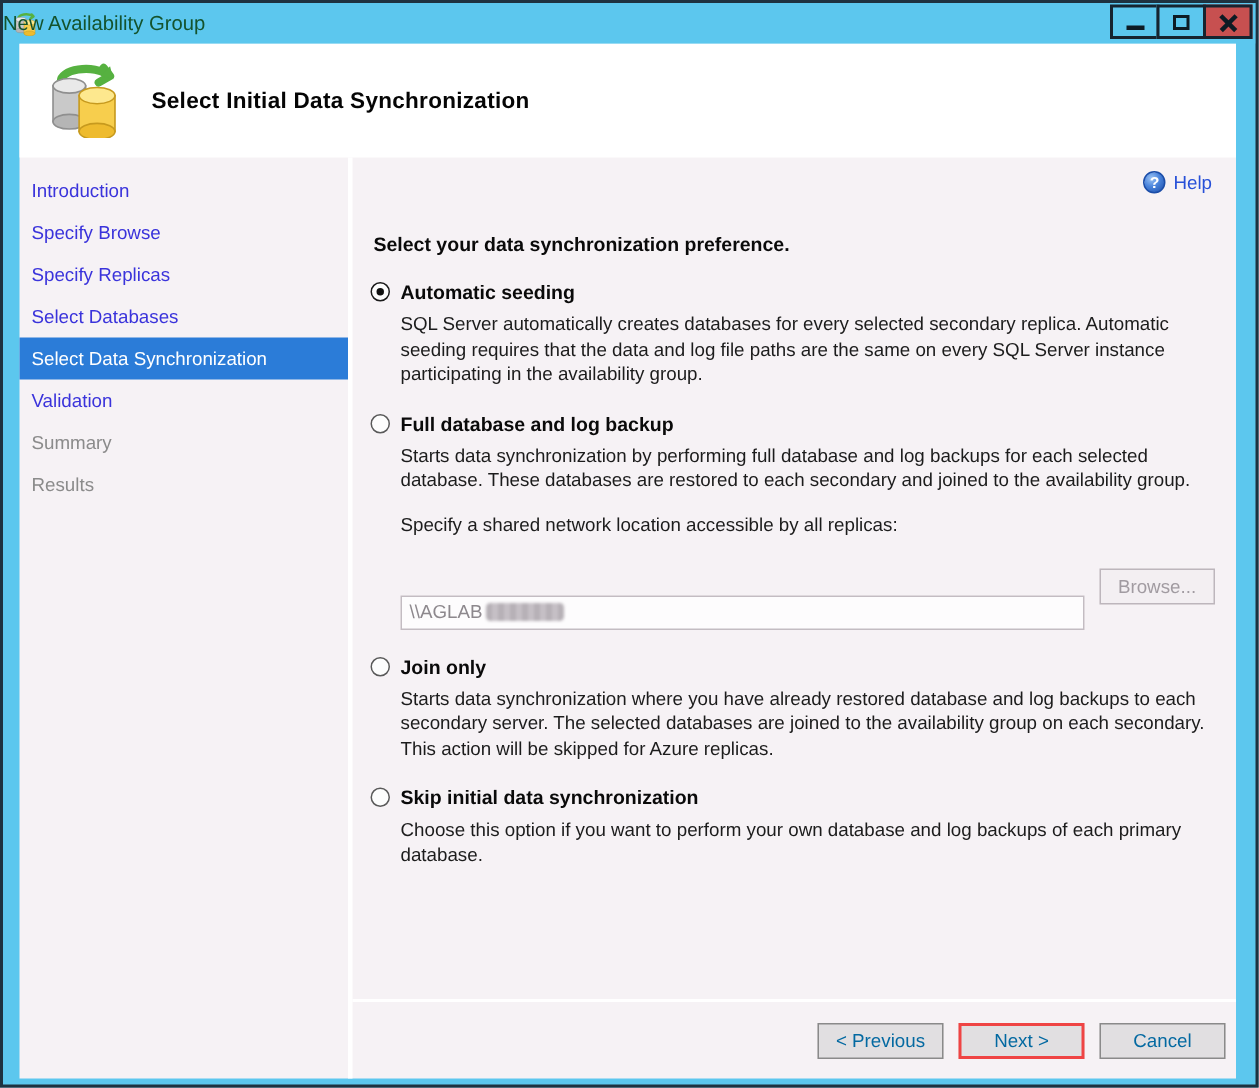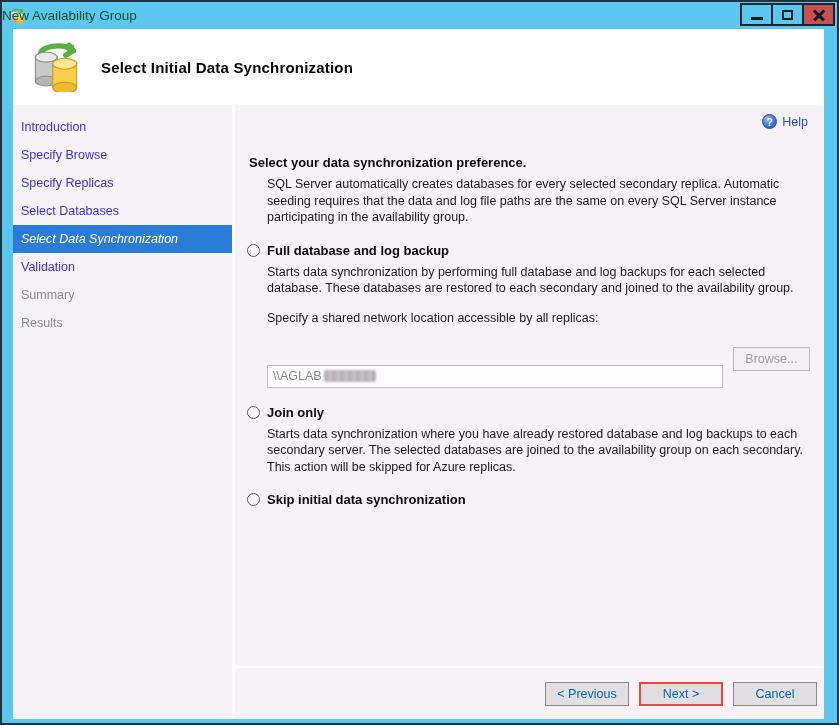--- a/index.html
+++ b/index.html
@@ -46,21 +46,21 @@
   }
   .header-title{ font-size:15px; font-weight:bold; color:#050505; letter-spacing:.2px; }
   
   .body{ flex:1; display:flex; min-height:0; }
   .sidebar{ width:219px; flex:0 0 auto; padding-top:8px; }
   .side-item{
     height:28px; line-height:28px; padding-left:8px; font-size:12.5px;
     white-space:nowrap; cursor:default;
   }
   .side-item.link{ color:#3A33DB; cursor:pointer; }
-  .side-item.selected{ background:#2B7CD8; color:#FFFFFF;font-style:italic; }
+  .side-item.selected{ background:#2B7CD8; color:#FFFFFF; }
   .side-item.disabled{ color:#8B8B8B; }
   .divider-v{ width:3px; background:#FFFFFF; flex:0 0 auto; }
   .main-col{ flex:1; display:flex; flex-direction:column; min-width:0; }
   .main{ flex:1; padding:7px 14px 0 12px; overflow:hidden; }
   .help-row{ text-align:right; height:20px; padding-right:2px; }
   .help-link{
     display:inline-flex; align-items:center; gap:5px; color:#2750D8;
     font-size:12.5px; cursor:pointer; text-decoration:none;
   }
   .help-icon{
@@ -184,20 +184,24 @@
         <div class="main">
           <div class="help-row">
             <span class="help-link">
               <span class="help-icon">?</span>
               <span>Help</span>
             </span>
           </div>
 
           <div class="pref-heading">Select your data synchronization preference.</div>
 
+          <div class="opt-row">
+            <span class="radio checked"></span>
+            <span class="opt-label">Automatic seeding</span>
+          </div>
           <p class="opt-desc">SQL Server automatically creates databases for every selected secondary replica. Automatic seeding requires that the data and log file paths are the same on every SQL Server instance participating in the availability group.</p>
 
           <div class="opt-row">
             <span class="radio"></span>
             <span class="opt-label">Full database and log backup</span>
           </div>
           <p class="opt-desc">Starts data synchronization by performing full database and log backups for each selected database. These databases are restored to each secondary and joined to the availability group.</p>
           <div class="share-label">Specify a shared network location accessible by all replicas:</div>
           <div class="share-row">
             <div class="share-input">
@@ -210,20 +214,21 @@
           <div class="opt-row">
             <span class="radio"></span>
             <span class="opt-label">Join only</span>
           </div>
           <p class="opt-desc">Starts data synchronization where you have already restored database and log backups to each secondary server. The selected databases are joined to the availability group on each secondary. This action will be skipped for Azure replicas.</p>
 
           <div class="opt-row">
             <span class="radio"></span>
             <span class="opt-label">Skip initial data synchronization</span>
           </div>
+          <p class="opt-desc">Choose this option if you want to perform your own database and log backups of each primary database.</p>
         </div>
 
         <div class="divider-h"></div>
         <div class="footer">
           <button class="btn">&lt; Previous</button>
           <button class="btn default">Next &gt;</button>
           <button class="btn">Cancel</button>
         </div>
       </div>
     </div>

